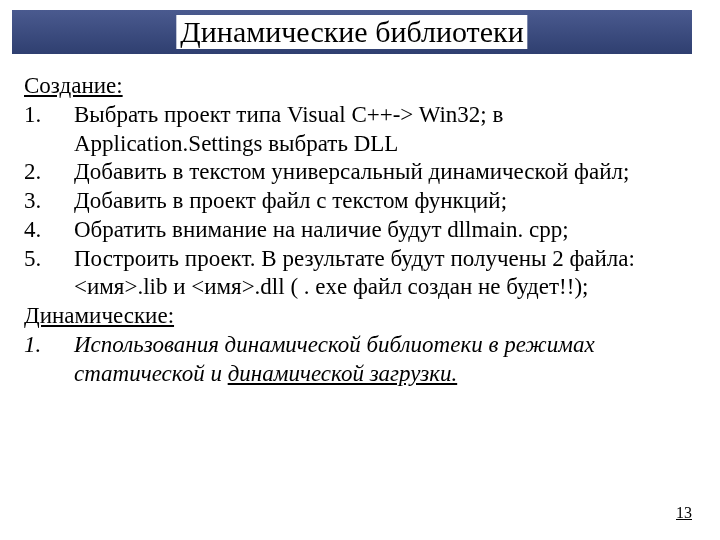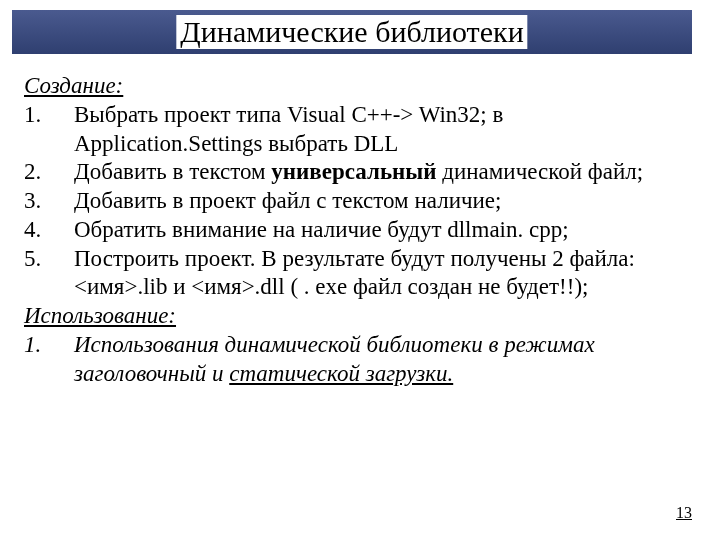--- a/index.html
+++ b/index.html
@@ -33,40 +33,39 @@
     padding: 0 4px;
     white-space: nowrap;
   }
   .content {
     padding: 18px 32px 0 24px;
     font-size: 23px;
     line-height: 1.25;
   }
   .section-label {
     text-decoration: underline;
-    font-style: italic;
   }
   .list {
     display: table;
     border-collapse: collapse;
   }
   .row {
     display: table-row;
   }
   .num {
     display: table-cell;
     width: 46px;
     vertical-align: top;
     padding-right: 4px;
   }
   .txtcell {
     display: table-cell;
     vertical-align: top;
   }
-  .bold { font-weight: bold; }
+  .bold { font-weight: normal; }
   .ital { font-style: italic; }
   .und  { text-decoration: underline; }
   .pagenum {
     position: absolute;
     right: 28px;
     bottom: 18px;
     font-size: 16px;
     text-decoration: underline;
   }
 </style>
@@ -86,36 +85,36 @@
     <div class="row">
       <div class="num">1.</div>
       <div class="txtcell"><span>Выбрать проект типа Visual C++-&gt; Win32; в Application.Settings выбрать DLL</span></div>
     </div>
     <div class="row">
       <div class="num">2.</div>
       <div class="txtcell"><span>Добавить в текстом </span><span class="bold">универсальный</span><span> динамической файл;</span></div>
     </div>
     <div class="row">
       <div class="num">3.</div>
-      <div class="txtcell"><span>Добавить в проект файл с текстом наличие;</span></div>
+      <div class="txtcell"><span>Добавить в проект файл с текстом функций;</span></div>
     </div>
     <div class="row">
       <div class="num">4.</div>
       <div class="txtcell"><span>Обратить внимание на наличие будут dllmain. cpp;</span></div>
     </div>
     <div class="row">
       <div class="num">5.</div>
       <div class="txtcell"><span>Построить проект. В результате будут получены 2 файла: &lt;имя&gt;.lib   и  &lt;имя&gt;.dll    ( . exe файл создан не будет!!);</span></div>
     </div>
   </div>
 
-  <div class="section-label">Использование:</div>
+  <div class="section-label">Динамические:</div>
 
   <div class="list">
     <div class="row">
       <div class="num ital">1.</div>
-      <div class="txtcell ital"><span>Использования динамической библиотеки в режимах заголовочный и </span><span class="und">статической загрузки.</span></div>
+      <div class="txtcell ital"><span>Использования динамической библиотеки в режимах статической и </span><span class="und">динамической загрузки.</span></div>
     </div>
   </div>
 
 </div>
 
 <div class="pagenum">13</div>
 
 </body></html>

